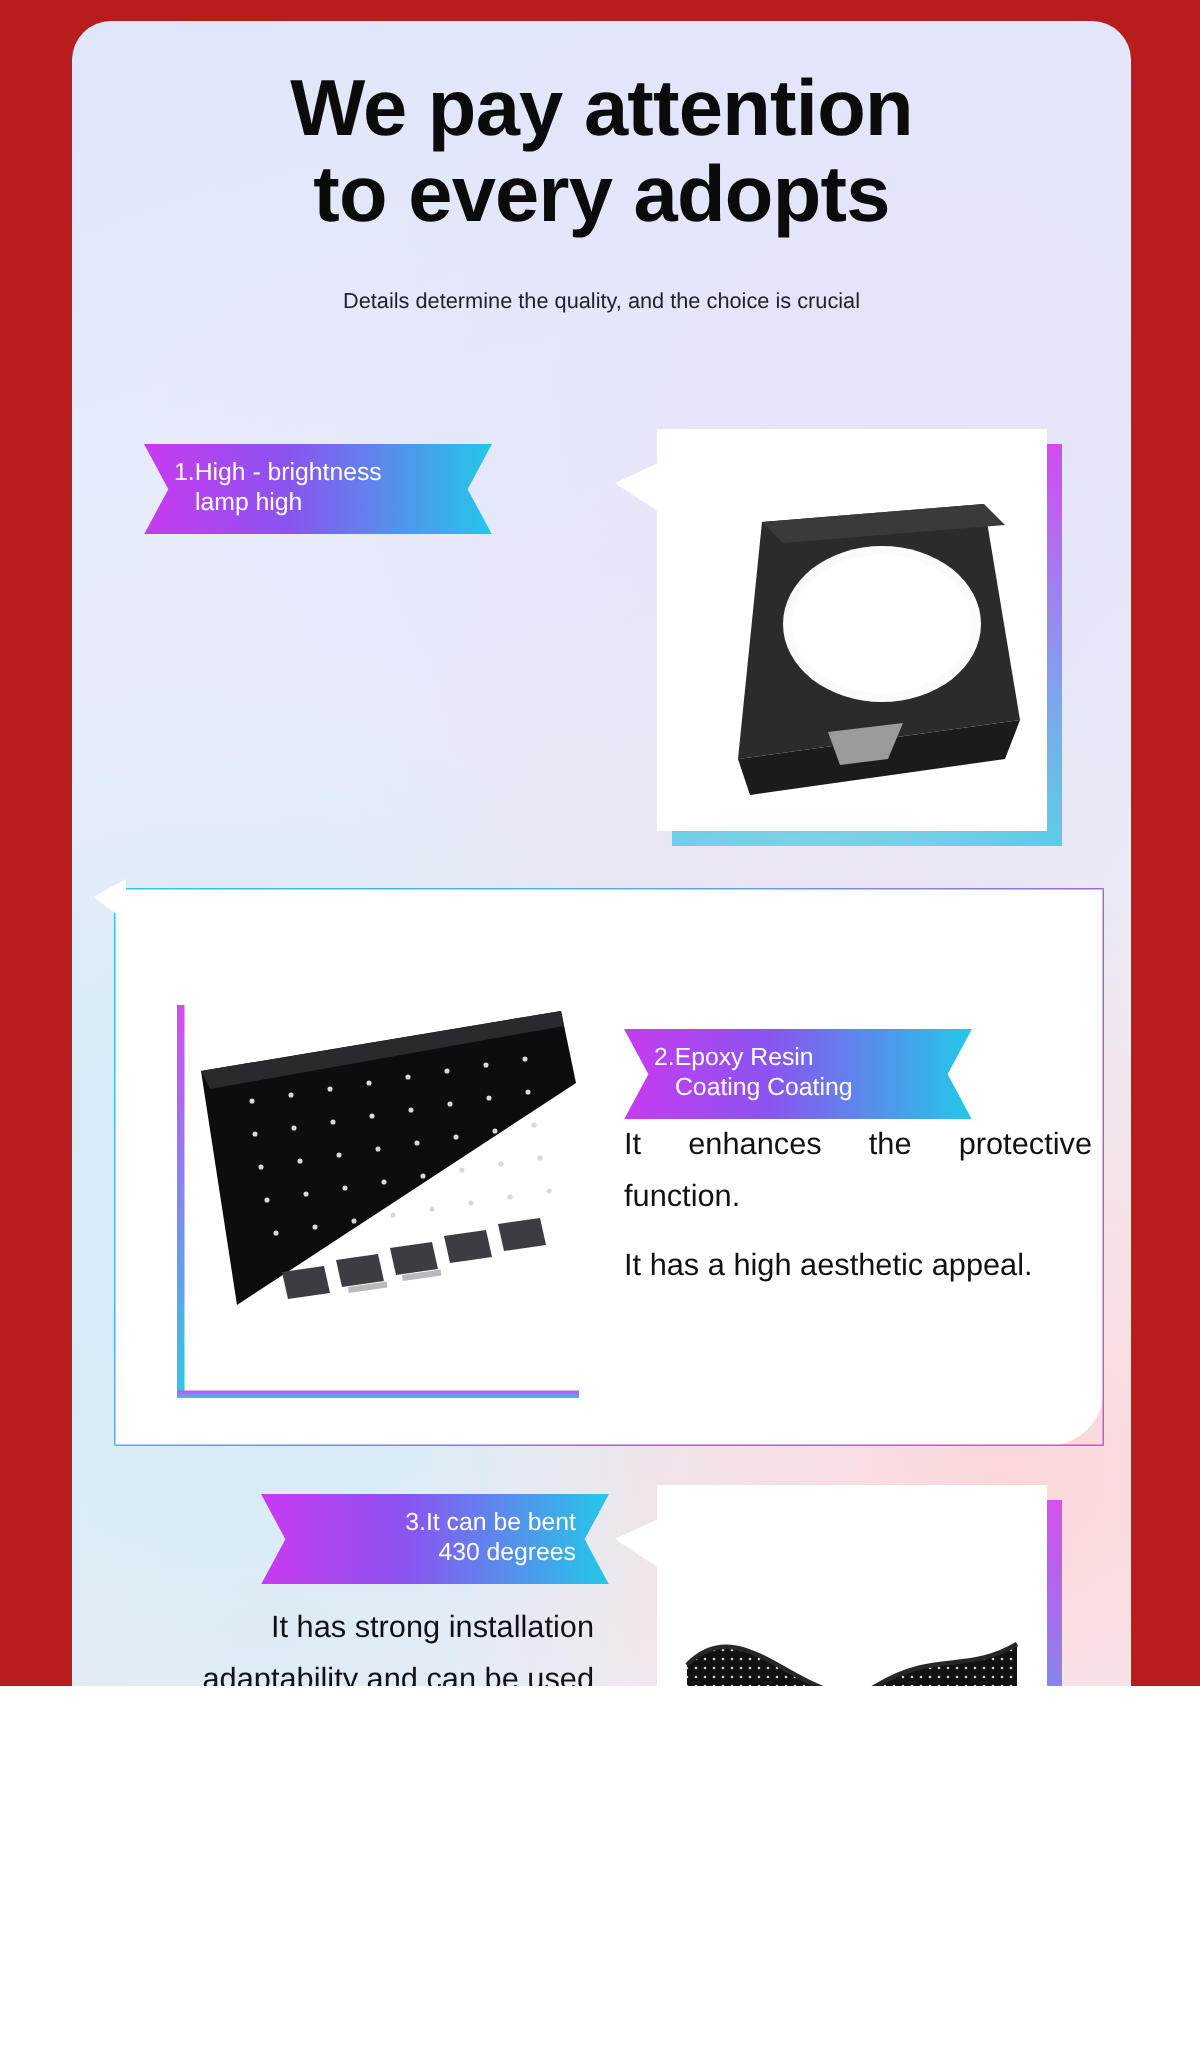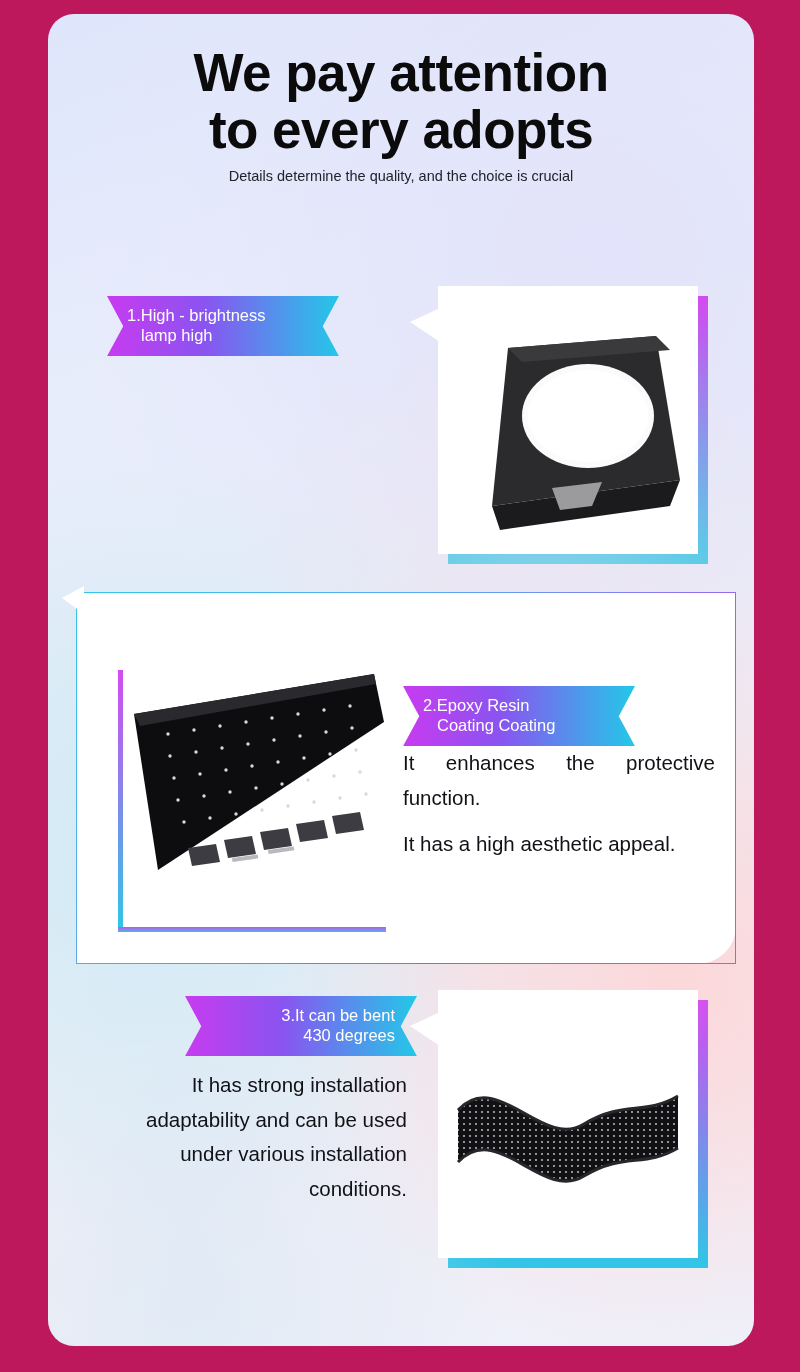--- a/index.html
+++ b/index.html
@@ -5,22 +5,22 @@
   * { box-sizing: border-box; margin: 0; padding: 0; }
   html, body {
     width: 800px;
     height: 1372px;
     background: #ffffff;
     font-family: "Liberation Sans", sans-serif;
   }
   .page {
     position: relative;
     width: 800px;
-    height: 1372px;
-    background: #be185d;
+    height: 1124px;
+    background: #b91c1c;
     overflow: hidden;
   }
   .card {
     position: absolute;
     left: 48px;
     top: 14px;
     width: 706px;
     height: 1332px;
     border-radius: 26px;
     overflow: hidden;
@@ -49,28 +49,28 @@
     z-index: 3;
   }
   .title {
     font-size: 53px;
     line-height: 1.08;
     font-weight: bold;
     color: #0b0b0b;
     letter-spacing: -0.5px;
   }
   .subtitle {
-    margin-top: 10px;
+    margin-top: 35px;
     font-size: 14.5px;
     color: #20232b;
     font-weight: 400;
   }
 
   
-  .block { position: absolute; z-index: 4; margin-left: 11px; }
+  .block { position: absolute; z-index: 4; }
 
   
   .ribbon {
     position: relative;
     display: inline-block;
     min-width: 232px;
     padding: 9px 22px 11px 20px;
     color: #ffffff;
     font-size: 16.5px;
     line-height: 1.22;
@@ -253,21 +253,21 @@
             </g>
             <g fill="#b8b8be">
               <rect x="104" y="196" width="26" height="4" transform="rotate(-8 104 196)"></rect>
               <rect x="140" y="188" width="26" height="4" transform="rotate(-8 140 188)"></rect>
             </g>
           </g>
         </svg>
       </div>
     </div>
 
-    <div class="block" style="left:344px; top:672px; width:310px;">
+    <div class="block" style="left:368px; top:672px; width:310px;">
       <div class="ribbon">
         <span>2.Epoxy Resin</span>
         <span class="l2">Coating Coating</span>
       </div>
       <div class="body-text justify" style="width:312px; margin-top:0;">It enhances the protective function.</div>
       <div class="body-text justify" style="width:312px;">It has a high aesthetic appeal.</div>
     </div>
 
     <div class="block" style="left:48px; top:982px; width:310px;text-align:right;">
       <div class="ribbon">

